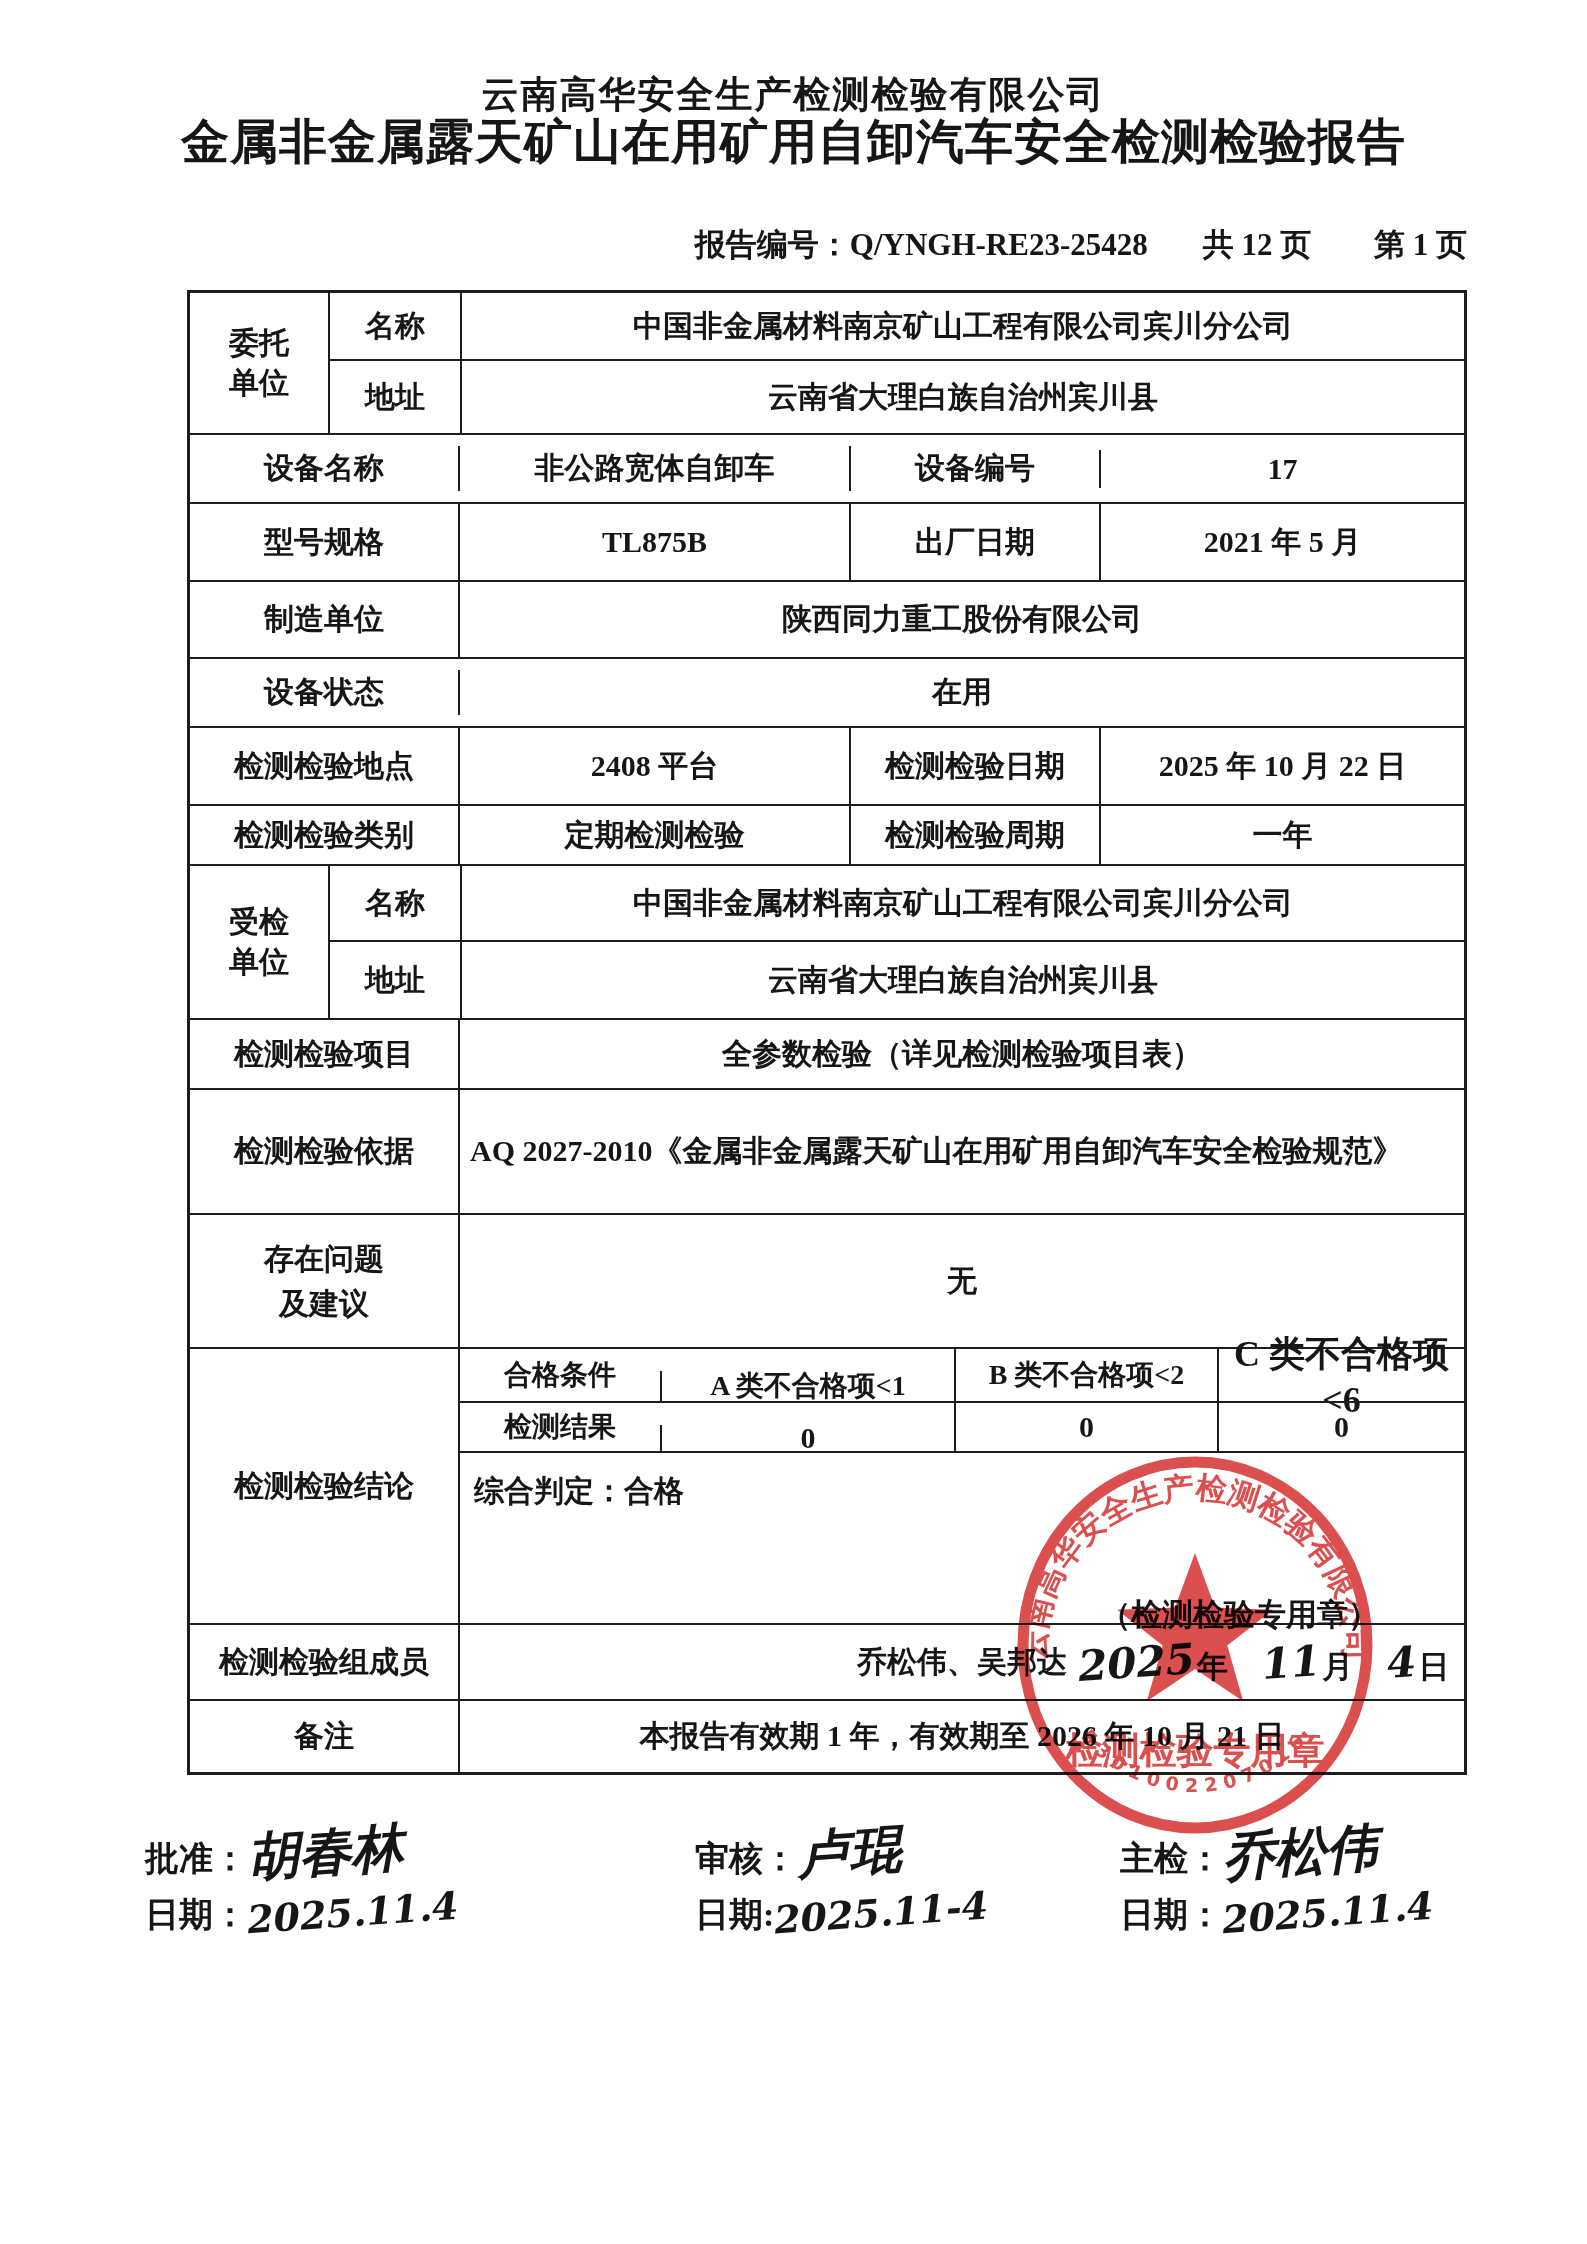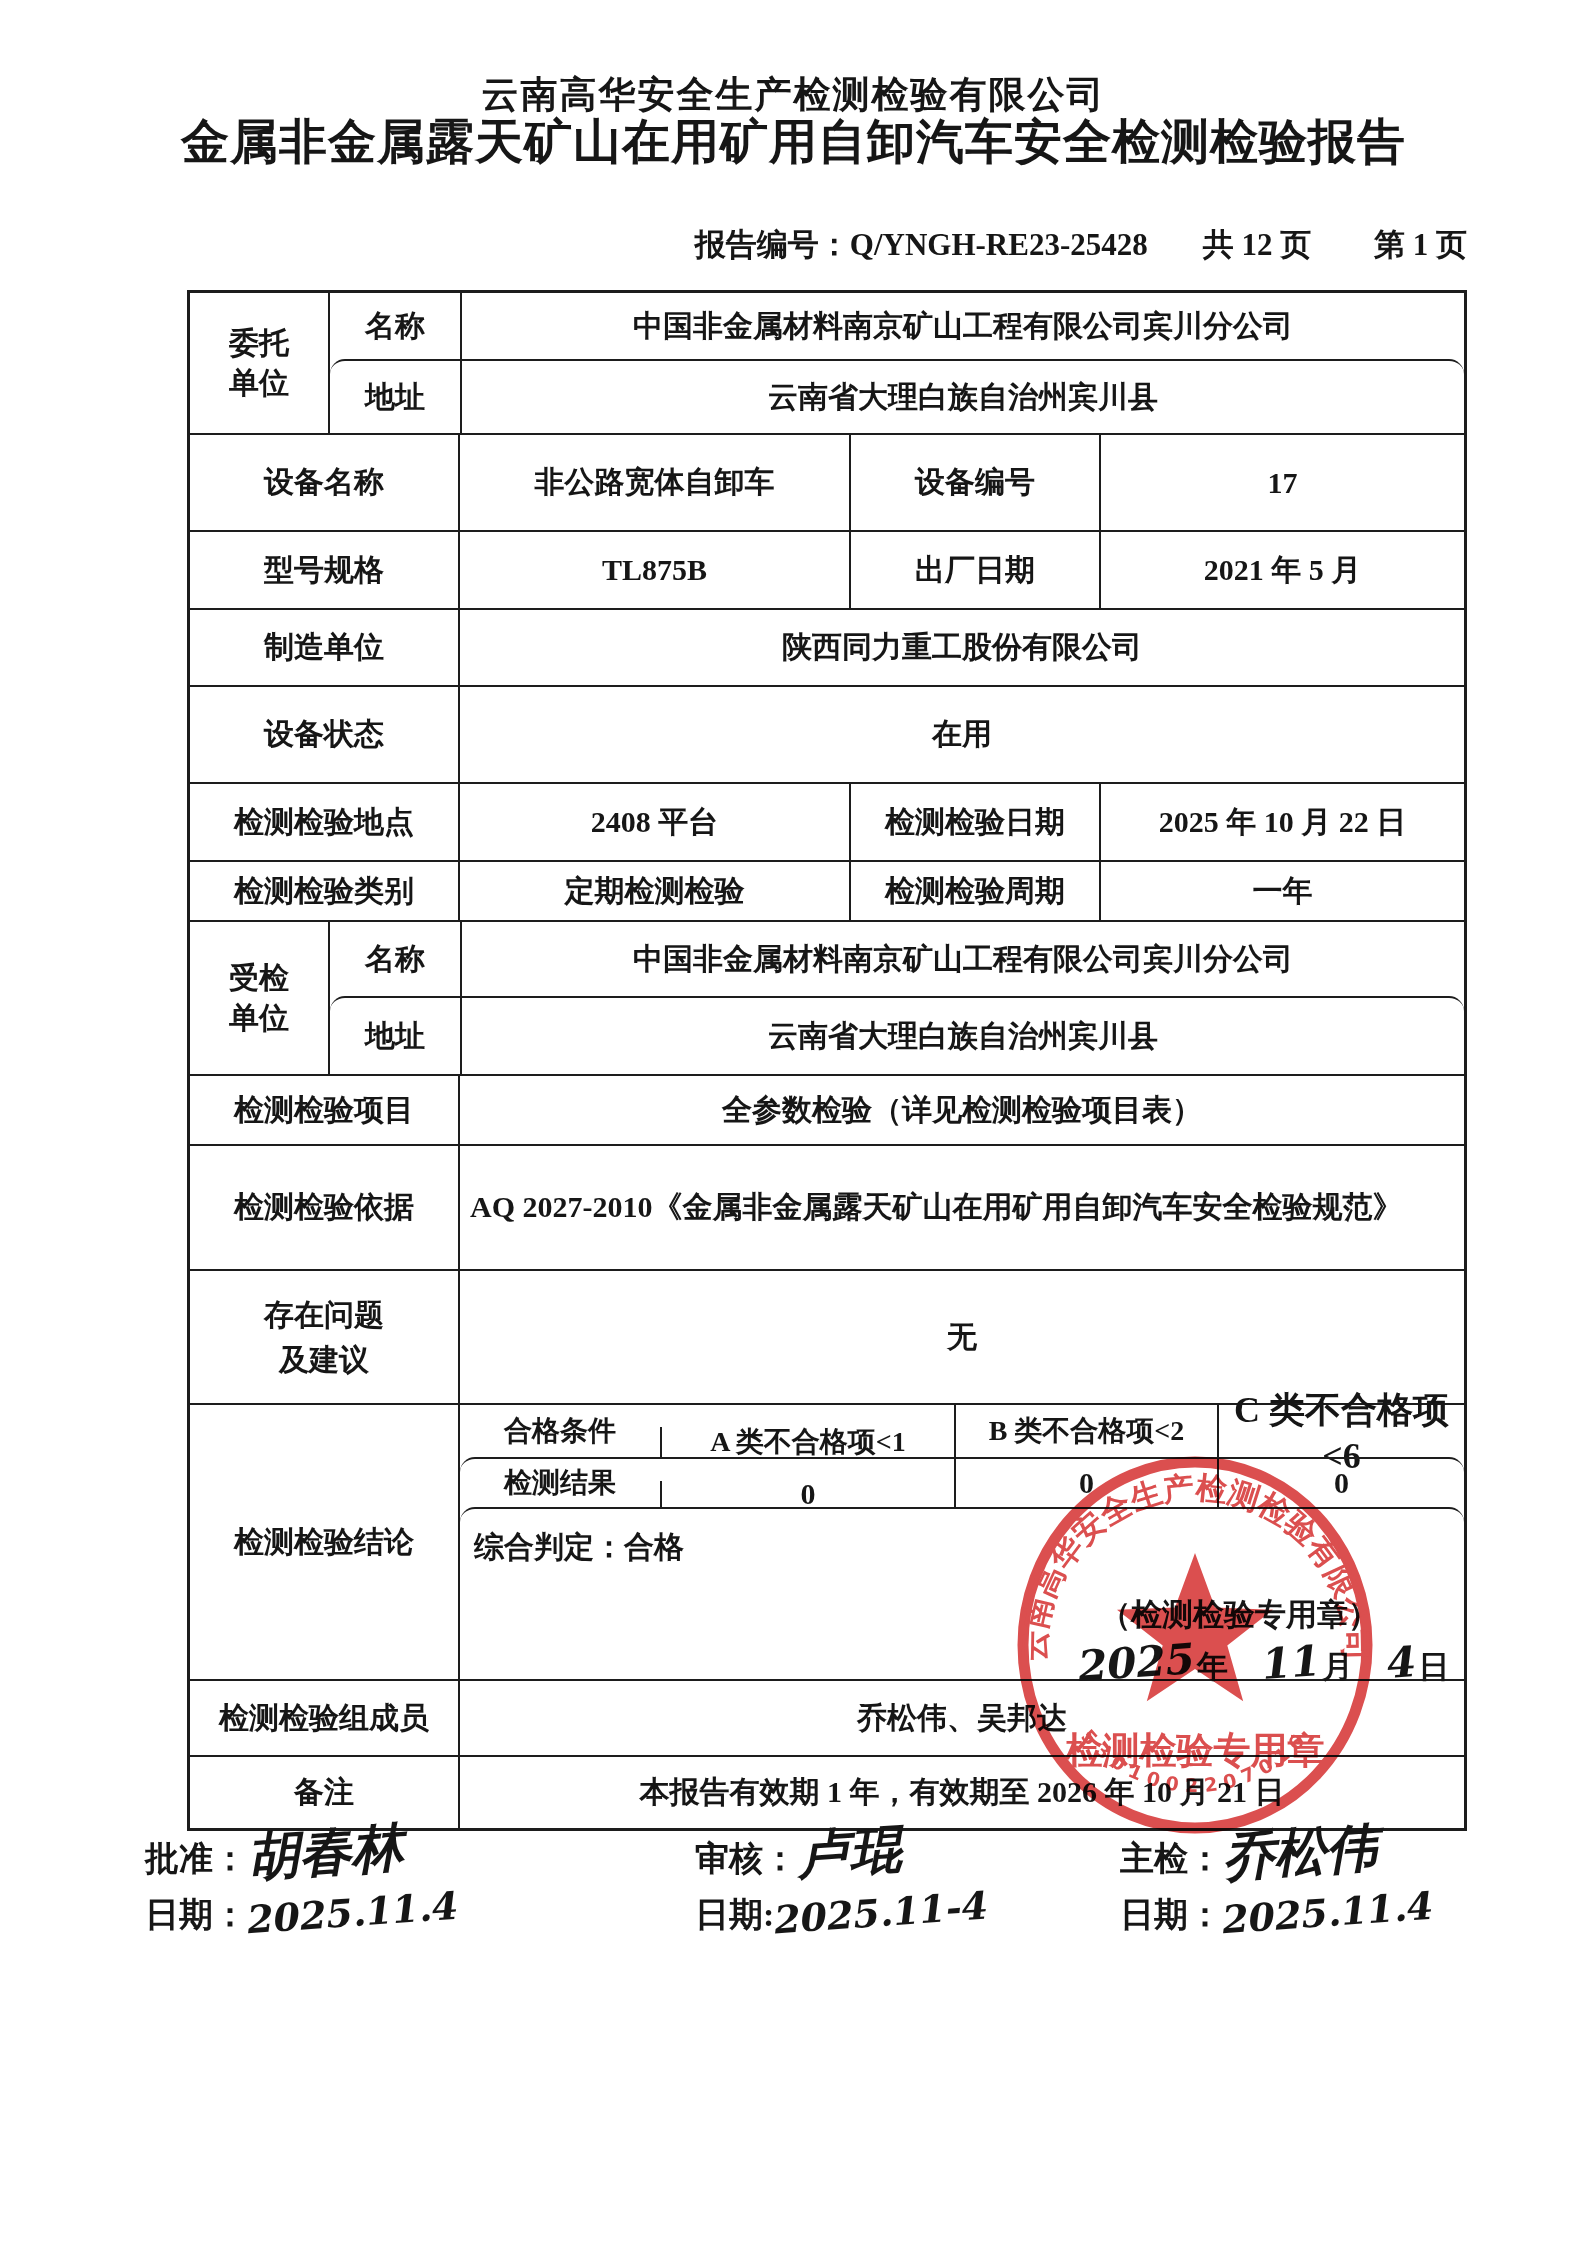--- a/index.html
+++ b/index.html
@@ -11,29 +11,29 @@
   .center{position:absolute;left:0;width:1587px;text-align:center;}
   .company-title{top:70px;font-size:37px;font-weight:bold;letter-spacing:2px;}
   .main-title{top:110px;font-size:48px;font-weight:bold;letter-spacing:1px;}
   .report-line{position:absolute;top:224px;left:183px;right:120px;display:flex;justify-content:flex-end;font-size:31px;font-weight:bold;}
   .pageinfo span{margin-left:55px;}
   
   .rtable{position:absolute;left:187px;top:290px;width:1280px;border:3px solid #1d1d1d;box-sizing:border-box;}
   .row,.rowgroup{display:flex;box-sizing:border-box;}
   .row + .row, .rowgroup + .rowgroup, .row + .rowgroup, .rowgroup + .row{border-top:2.5px solid #1d1d1d;}
   .col{display:flex;flex-direction:column;flex:1;min-width:0;}
-  .col > .row + .row{border-top:2.5px solid #1d1d1d;border-radius:15px;}
+  .col > .row + .row{border-top:2.5px solid #1d1d1d;}
   .cell{display:flex;align-items:center;justify-content:center;text-align:center;
         font-size:30px;font-weight:600;box-sizing:border-box;min-width:0;padding:2px 4px;}
   .cell + .cell, .cell + .col{border-left:2.5px solid #1d1d1d;}
   .w138{width:138px;flex:none;} .w130{width:130px;flex:none;} .w268{width:268px;flex:none;}
   .w391{width:391px;flex:none;} .w250{width:250px;flex:none;}
   .w200{width:200px;flex:none;} .w262{width:294px;flex:none;margin-top:22px;} .w263{width:263px;flex:none;}
   .grow{flex:1;}
-  .h66{height:66px;} .h74{height:74px;} .h75{height:97px;} .h78{height:78px;} .h77{height:77px;}
+  .h66{height:66px;} .h74{height:74px;} .h75{height:69px;align-items:center;} .h78{height:78px;} .h77{height:77px;}
   .h82{height:60px;} .h70{height:70px;} .h125{height:125px;} .h134{height:134px;}
   .h276{height:276px;} .h52{height:52px;} .h50{height:50px;} .h174{height:174px;} .h76{height:76px;} .h73{height:73px;}
   .wrap2 span{display:inline-block;width:66px;line-height:1.35;}
   .wrap4 span{display:inline-block;width:128px;line-height:1.5;}
   .leftal{justify-content:flex-start;text-align:left;padding-left:10px;}
   .verdict{align-items:flex-start;justify-content:flex-start;text-align:left;padding:18px 0 0 14px;}
   
   .seal-note{position:absolute;left:1100px;top:1594px;font-size:31px;font-weight:600;z-index:5;}
   .seal-date{position:absolute;left:1078px;top:1638px;z-index:5;display:flex;align-items:baseline;font-size:31px;font-weight:600;}
   .seal-date .p{margin-right:34px;}

